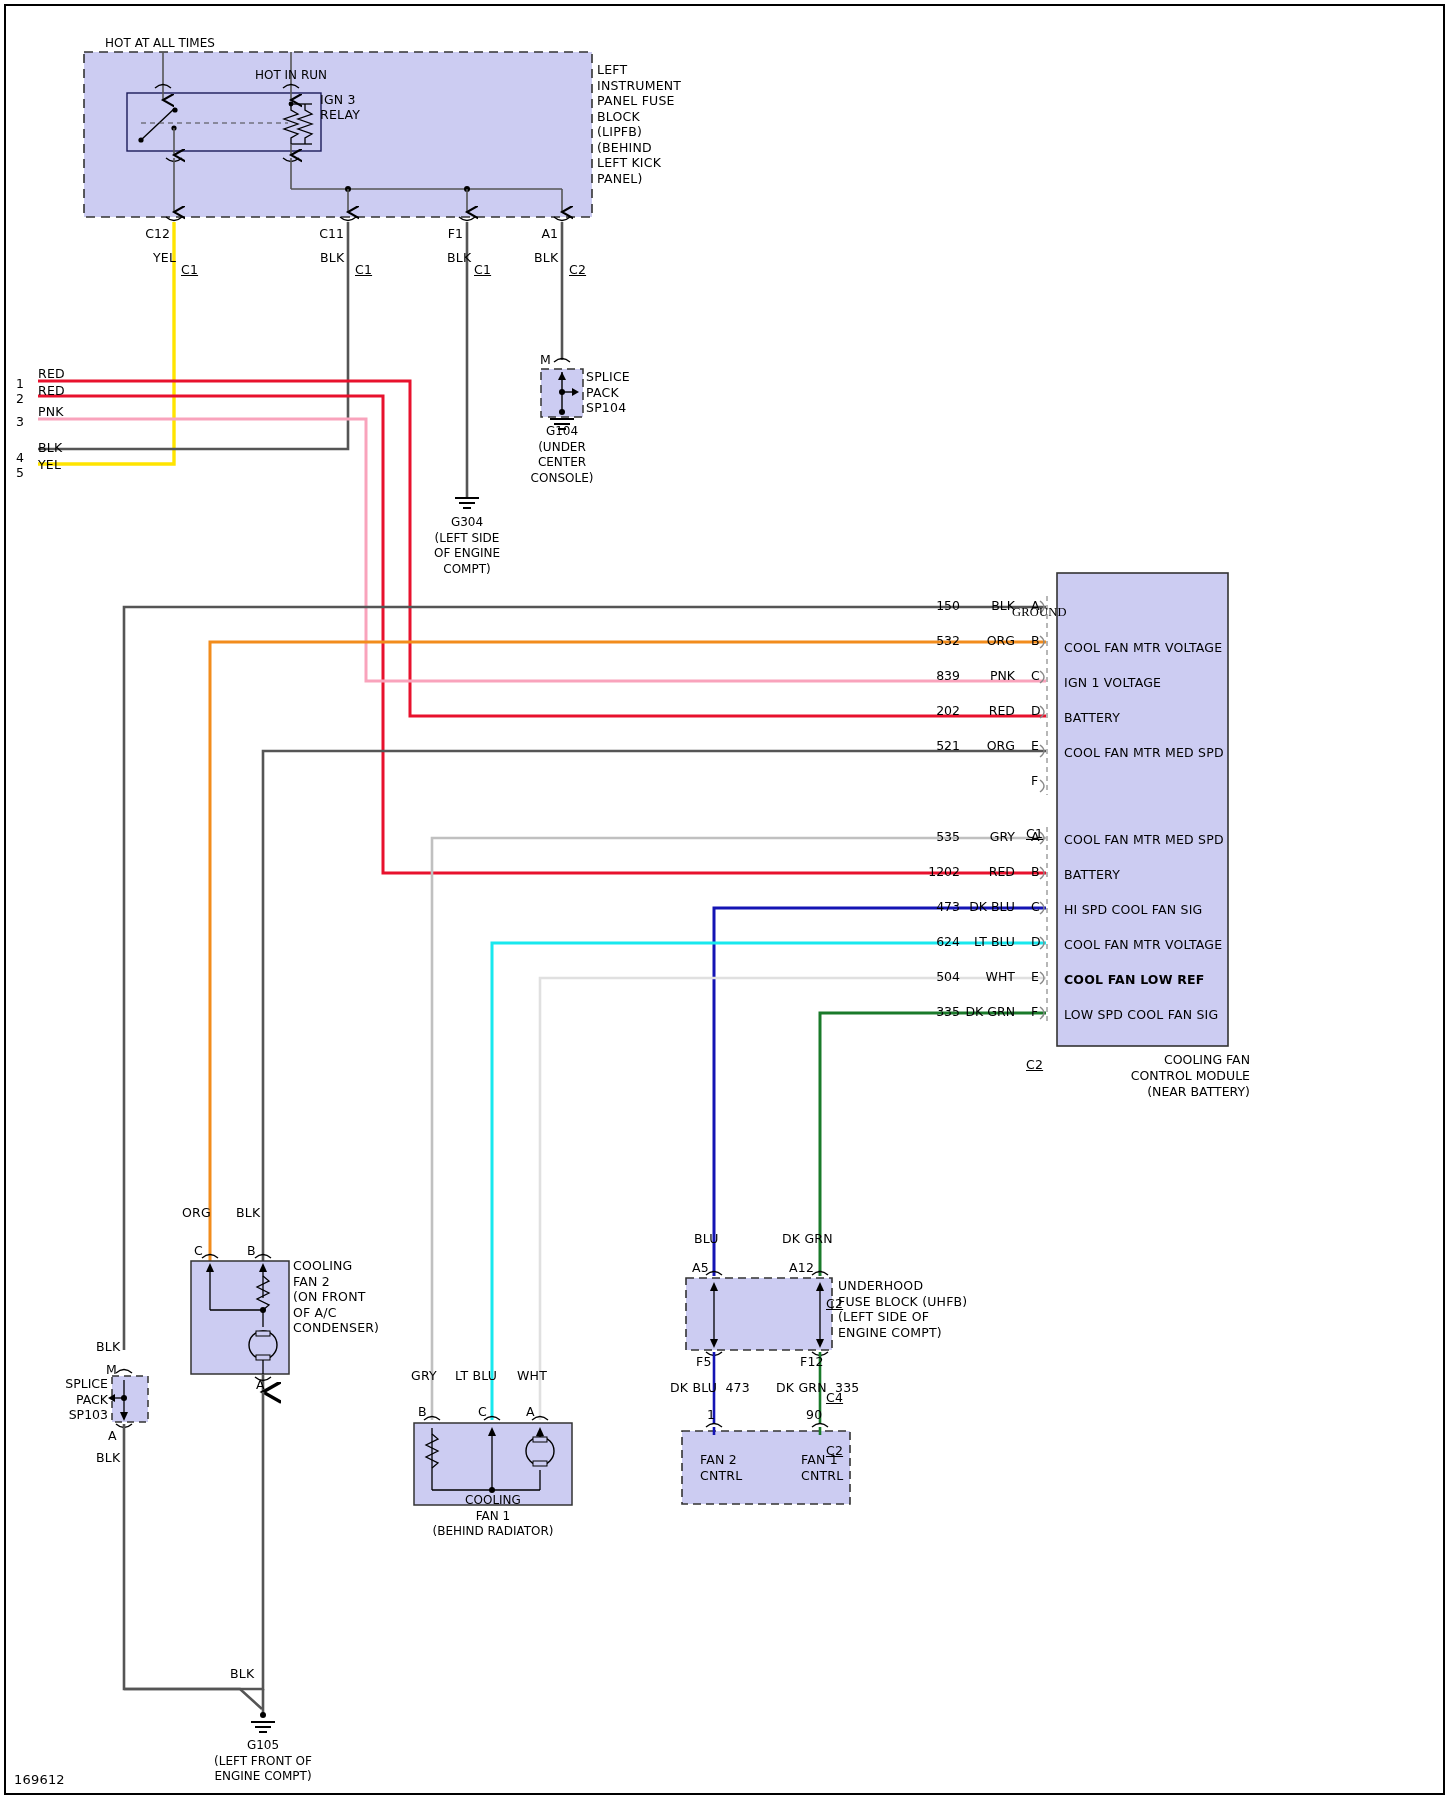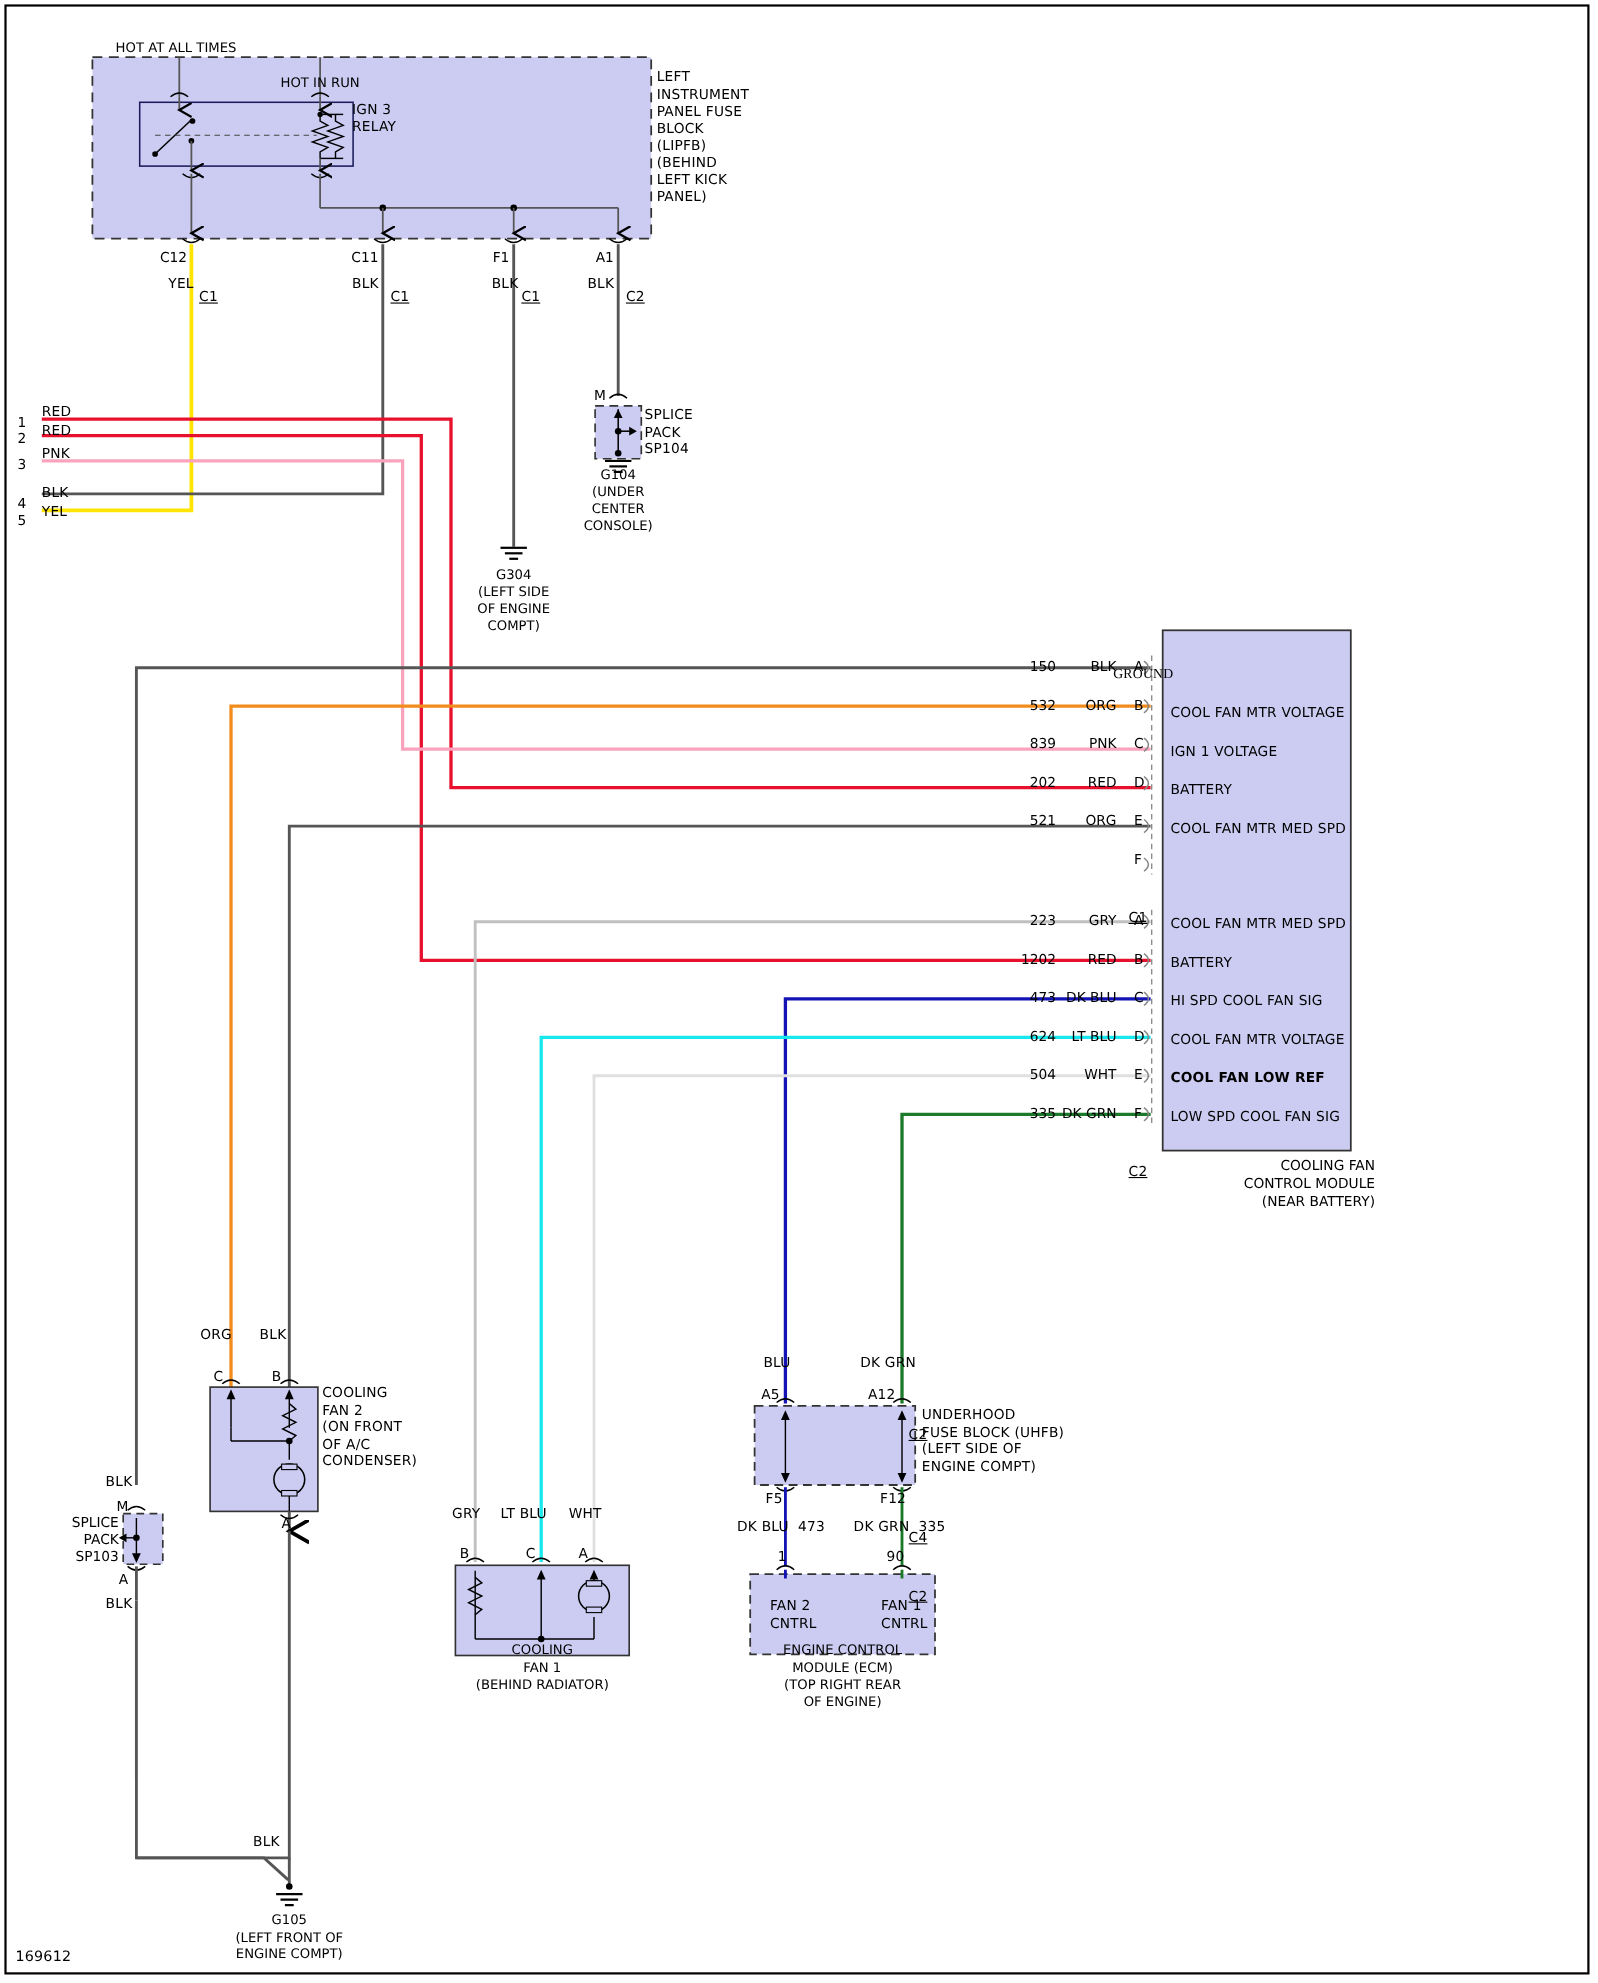--- a/index.html
+++ b/index.html
@@ -270,21 +270,21 @@
   <div class="t" style="left:1064px;top:710px;">BATTERY</div>
 
   <div class="tr" style="left:880px;top:738px;width:80px;">521</div>
   <div class="tr" style="left:955px;top:738px;width:60px;">ORG</div>
   <div class="t" style="left:1031px;top:738px;">E</div>
   <div class="t" style="left:1064px;top:745px;">COOL FAN MTR MED SPD</div>
 
   <div class="t" style="left:1031px;top:773px;">F</div>
   <div class="t uline" style="left:1026px;top:790px;">C1</div>
 
-  <div class="tr" style="left:880px;top:829px;width:80px;">223</div>
+  <div class="tr" style="left:880px;top:829px;width:80px;">535</div>
   <div class="tr" style="left:955px;top:829px;width:60px;">GRY</div>
   <div class="t" style="left:1031px;top:829px;">A</div>
   <div class="t" style="left:1064px;top:832px;">COOL FAN MTR MED SPD</div>
 
   <div class="tr" style="left:880px;top:864px;width:80px;">1202</div>
   <div class="tr" style="left:955px;top:864px;width:60px;">RED</div>
   <div class="t" style="left:1031px;top:864px;">B</div>
   <div class="t" style="left:1064px;top:867px;">BATTERY</div>
 
   <div class="tr" style="left:880px;top:899px;width:80px;">473</div>
@@ -342,16 +342,15 @@
   <div class="t" style="left:800px;top:1354px;">F12</div>
   <div class="t uline" style="left:826px;top:1354px;">C4</div>
   <div class="t" style="left:670px;top:1380px;">DK BLU  473</div>
   <div class="t" style="left:776px;top:1380px;">DK GRN  335</div>
 
   <div class="t" style="left:707px;top:1407px;">1</div>
   <div class="t" style="left:806px;top:1407px;">90</div>
   <div class="t uline" style="left:826px;top:1407px;">C2</div>
   <div class="t" style="left:700px;top:1452px;line-height:15.5px;">FAN 2<br>CNTRL</div>
   <div class="t" style="left:801px;top:1452px;line-height:15.5px;">FAN 1<br>CNTRL</div>
-  <div class="tc" style="left:666px;top:1493px;width:200px;line-height:15.5px;">ENGINE CONTROL<br>MODULE (ECM)<br>(TOP RIGHT REAR<br>OF ENGINE)</div>
 
   <div class="t" style="left:14px;top:1772px;font-size:13px;">169612</div>
 </div>
 
 </body></html>

